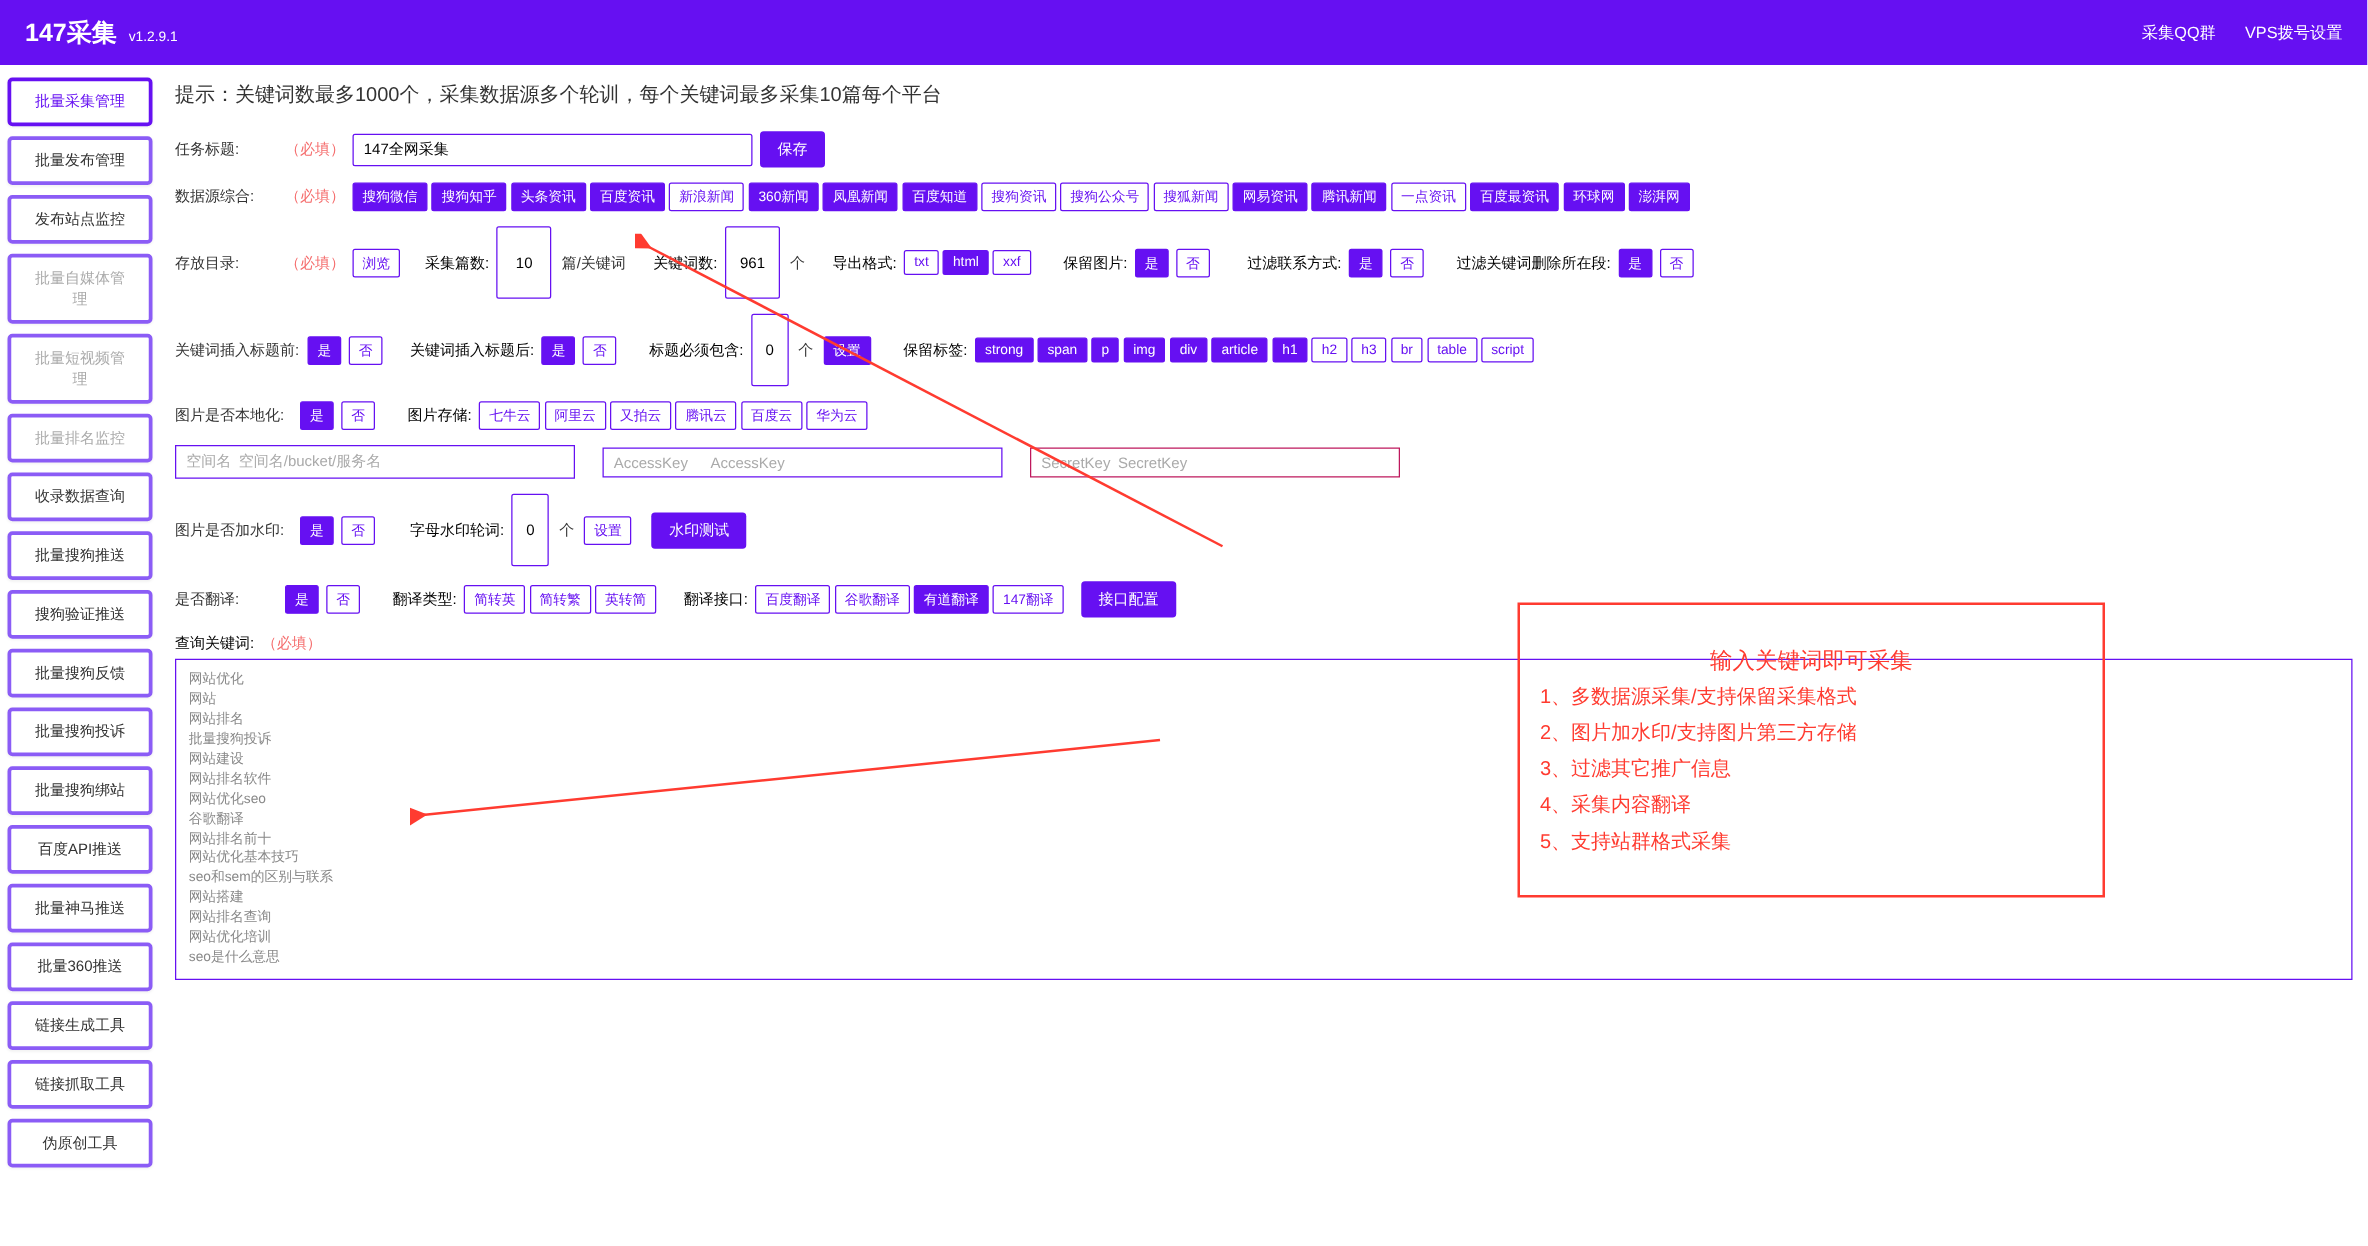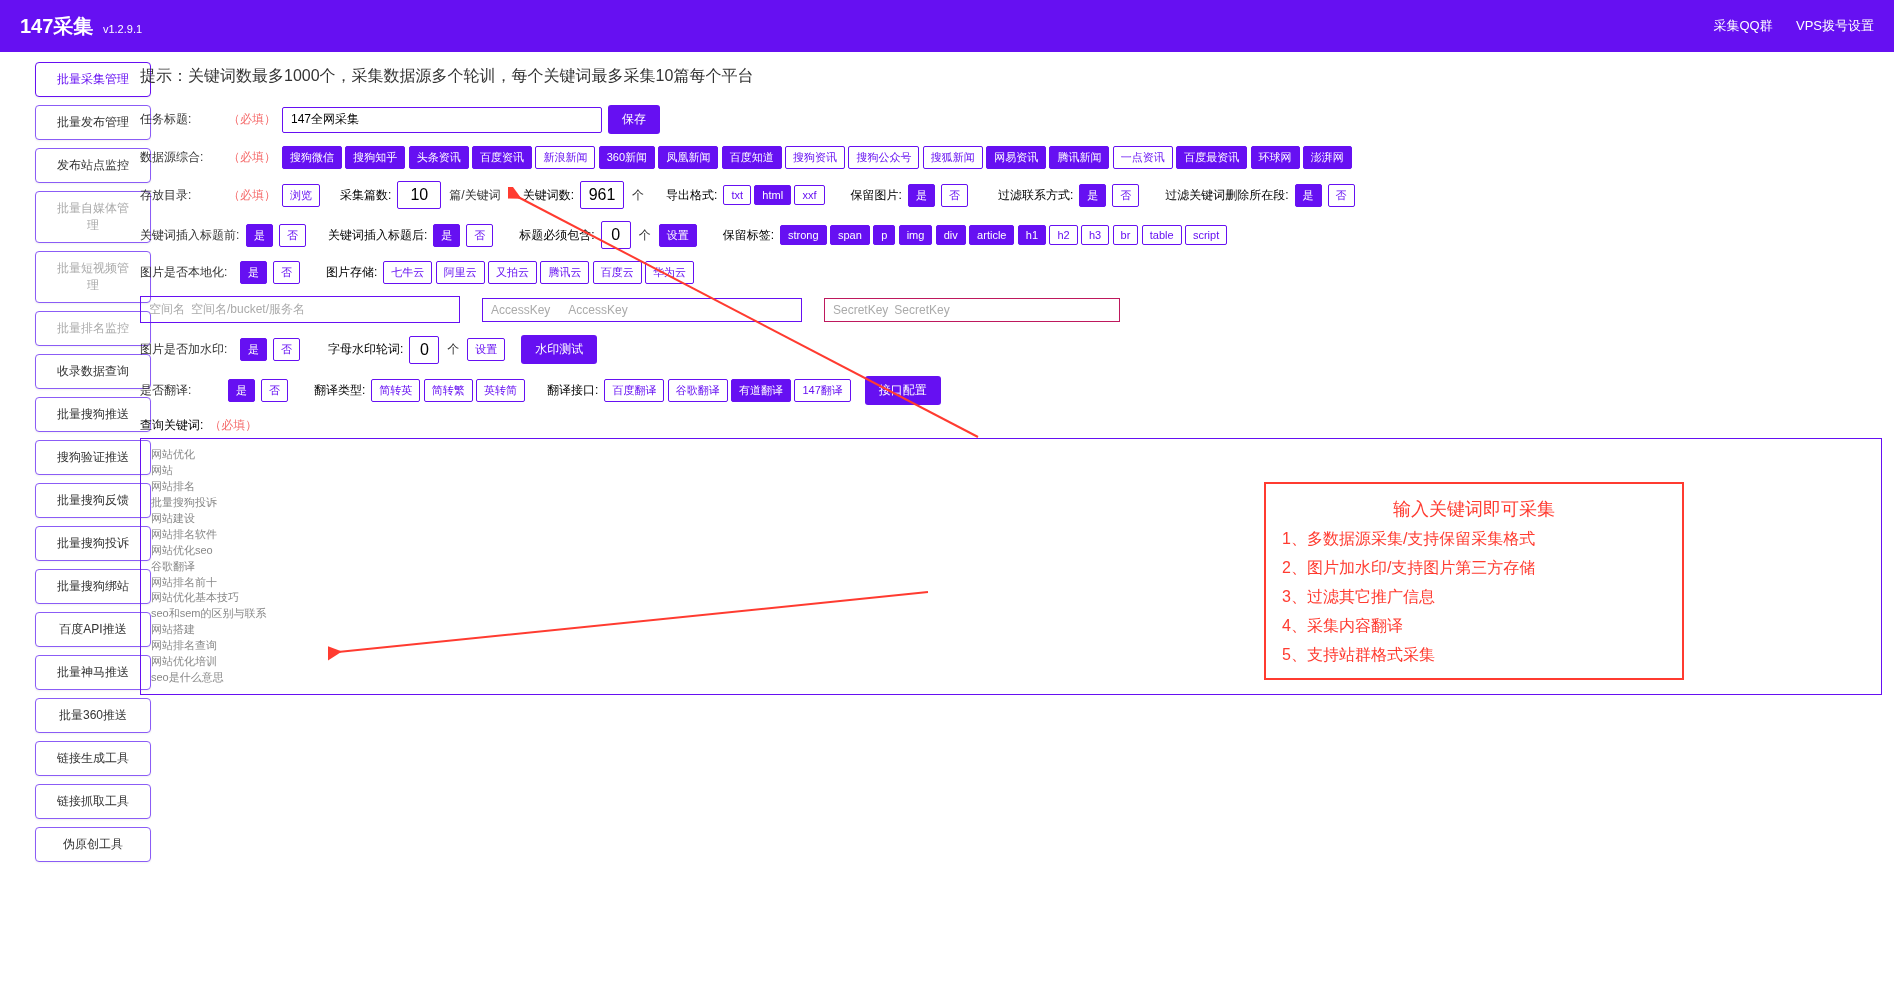--- a/index.html
+++ b/index.html
@@ -3,38 +3,38 @@
 <meta charset="utf-8">
 <style>
 * { box-sizing: border-box; margin: 0; padding: 0; }
 body { font-family: -apple-system, "Microsoft YaHei", sans-serif; font-size: 12px; background: #fff; }
 .header { background: #6610f2; color: #fff; height: 52px; display: flex; align-items: center; padding: 0 20px; justify-content: space-between; }
 .brand { font-size: 20px; font-weight: bold; }
 .brand small { font-size: 11px; font-weight: normal; margin-left: 4px; }
 .header-links a { color: #fff; text-decoration: none; margin-left: 20px; font-size: 13px; }
 .main { display: flex; }
 .sidebar { width: 128px; padding: 10px 6px; }
-.side-btn { display: block; width: 100%; margin-bottom: 8px; padding: 8px 18px; border: 1px solid #8b5cf6; background: #fff; border-radius: 4px; font-size: 12px; text-align: center; cursor: pointer; color: #333; box-shadow: 0 1px 2px rgba(0,0,0,0.05); margin-left: 29px; }
+.side-btn { display: block; width: 100%; margin-bottom: 8px; padding: 8px 18px; border: 3px solid #8b5cf6; background: #fff; border-radius: 4px; font-size: 12px; text-align: center; cursor: pointer; color: #333; box-shadow: 0 1px 2px rgba(0,0,0,0.05); }
 .side-btn.active { color: #6610f2; border-color: #6610f2; }
 .side-btn.disabled { color: #aaa; }
 .content { flex: 1; padding: 14px 12px; position: relative; }
 .tip { font-size: 16px; color: #333; margin-bottom: 18px; }
 .row { display: flex; align-items: center; flex-wrap: wrap; margin-bottom: 12px; gap: 6px; }
 .label { min-width: 82px; color: #333; }
 .req { color: #f56c6c; }
 .txt-input { border: 1px solid #6610f2; padding: 5px 8px; font-size: 12px; border-radius: 2px; width: 320px; }
-.num-input { border: 1px solid #6610f2; padding: 4px 6px; width: 44px; text-align: center; font-size: 16px; border-radius: 2px; }
+.num-input { border: 1px solid #6610f2; padding: 21px 6px; width: 44px; text-align: center; font-size: 12px; border-radius: 2px; }
 .btn { background: #6610f2; color: #fff; border: none; padding: 6px 14px; border-radius: 3px; cursor: pointer; font-size: 12px; }
 .tag { display: inline-block; border: 1px solid #6610f2; padding: 3px 7px; font-size: 11px; border-radius: 2px; cursor: pointer; background: #fff; color: #6610f2; }
 .tag.sel { background: #6610f2; color: #fff; }
 .suffix { color: #333; margin: 0 2px; }
 .placeholder { color: #aaa; }
 .keyword-area { border: 1px solid #6610f2; width: 100%; min-height: 220px; padding: 8px 10px; font-size: 11px; color: #888; line-height: 1.45; }
 .keyword-area .kw { display: block; }
-.annot { position: absolute; border: 2px solid #ff3b30; color: #ff3b30; font-size: 16px; padding: 9px 16px; line-height: 1.8; right: 210px; top: 430px; width: 420px; background: transparent; z-index: 5; pointer-events: none; }
+.annot { position: absolute; border: 2px solid #ff3b30; color: #ff3b30; font-size: 16px; padding: 28px 16px; line-height: 1.8; right: 210px; top: 430px; width: 470px; background: transparent; z-index: 5; pointer-events: none; }
 .annot .title { font-size: 18px; text-align: center; }
 svg.arrow { position: absolute; pointer-events: none; z-index: 4; }
 </style>
 </head>
 <body>
 
 <div class="header">
   <div class="brand">
     <span>147采集</span>
     <small>v1.2.9.1</small>

